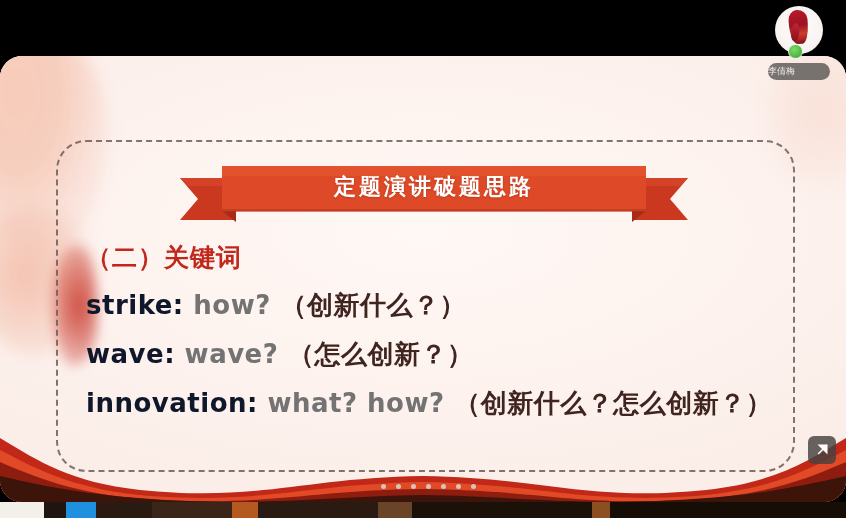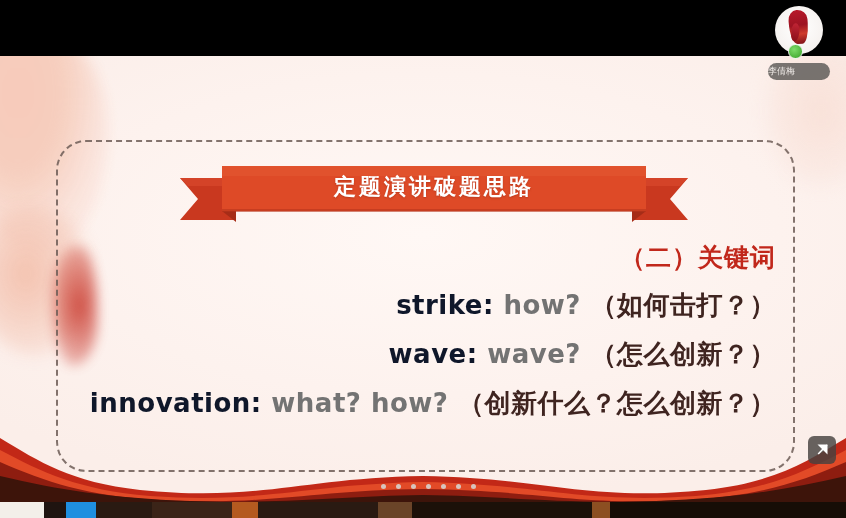--- a/index.html
+++ b/index.html
@@ -33,20 +33,21 @@
   }
 
   
   #slide {
     position: absolute;
     left: 0; top: 56px;
     width: 846px;
     height: 446px;
     background: #fdf3ef;
     overflow: hidden;
+    border-radius: 22px;
   }
 
   
   #slide-bg-glow {
     position: absolute;
     inset: 0;
     background:
       radial-gradient(ellipse 70% 60% at 50% 40%, #fff8f5 0%, #fdf2ee 60%, #fbeee9 100%);
   }
 
@@ -151,21 +152,20 @@
     position: absolute;
     left: 86px;
     top: 185px;
     width: 690px;
     z-index: 3;
   }
   .line {
     margin: 0 0 8px 0;
     white-space: nowrap;
     font-family: "DejaVu Sans", "Liberation Sans", sans-serif;
-    text-align: right;
   }
   #heading-line {
     font-size: 25px;
     font-weight: bold;
     color: #c1271b;
     margin-bottom: 14px;
     letter-spacing: 1px;
   }
   .kw-line {
     font-size: 26px;
@@ -325,21 +325,21 @@
       </svg>
       <div id="banner-title">定题演讲破题思路</div>
     </div>
 
     <div id="body-text">
       <div class="line" id="heading-line">（二）关键词</div>
 
       <div class="line kw-line">
         <span class="kw-en">strike:</span>
         <span class="kw-q">how?</span>
-        <span class="kw-cn">（如何击打？）</span>
+        <span class="kw-cn">（创新什么？）</span>
       </div>
 
       <div class="line kw-line">
         <span class="kw-en">wave:</span>
         <span class="kw-q">wave?</span>
         <span class="kw-cn">（怎么创新？）</span>
       </div>
 
       <div class="line kw-line">
         <span class="kw-en">innovation:</span>

